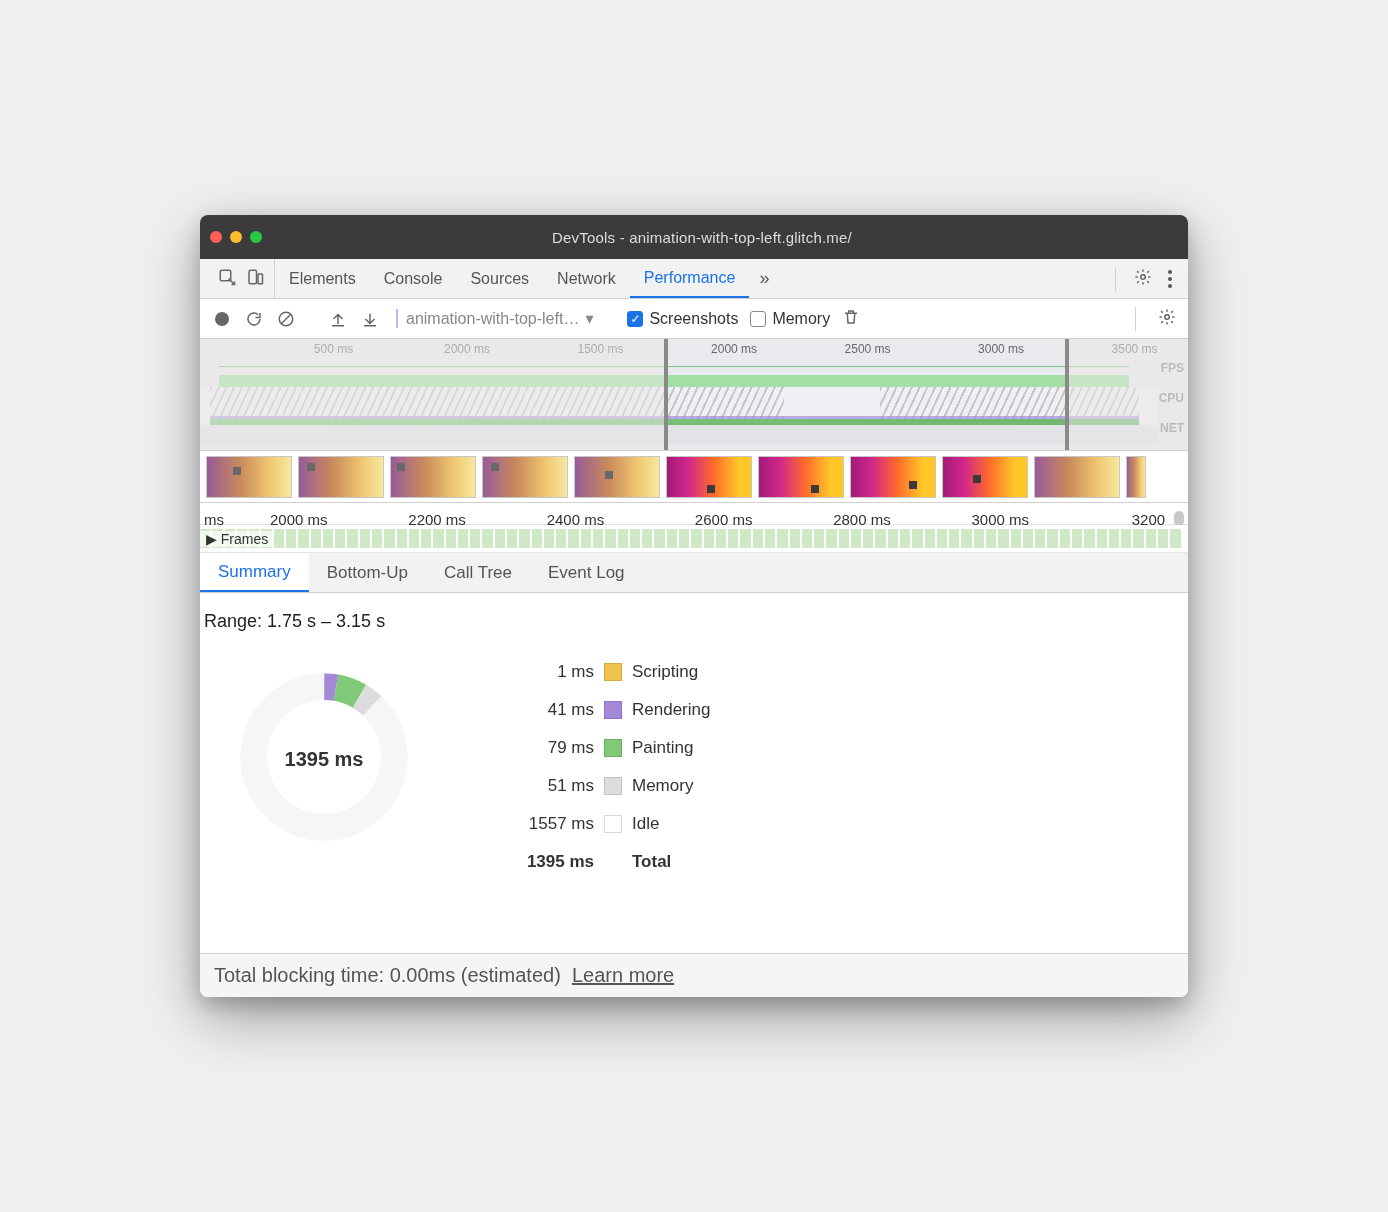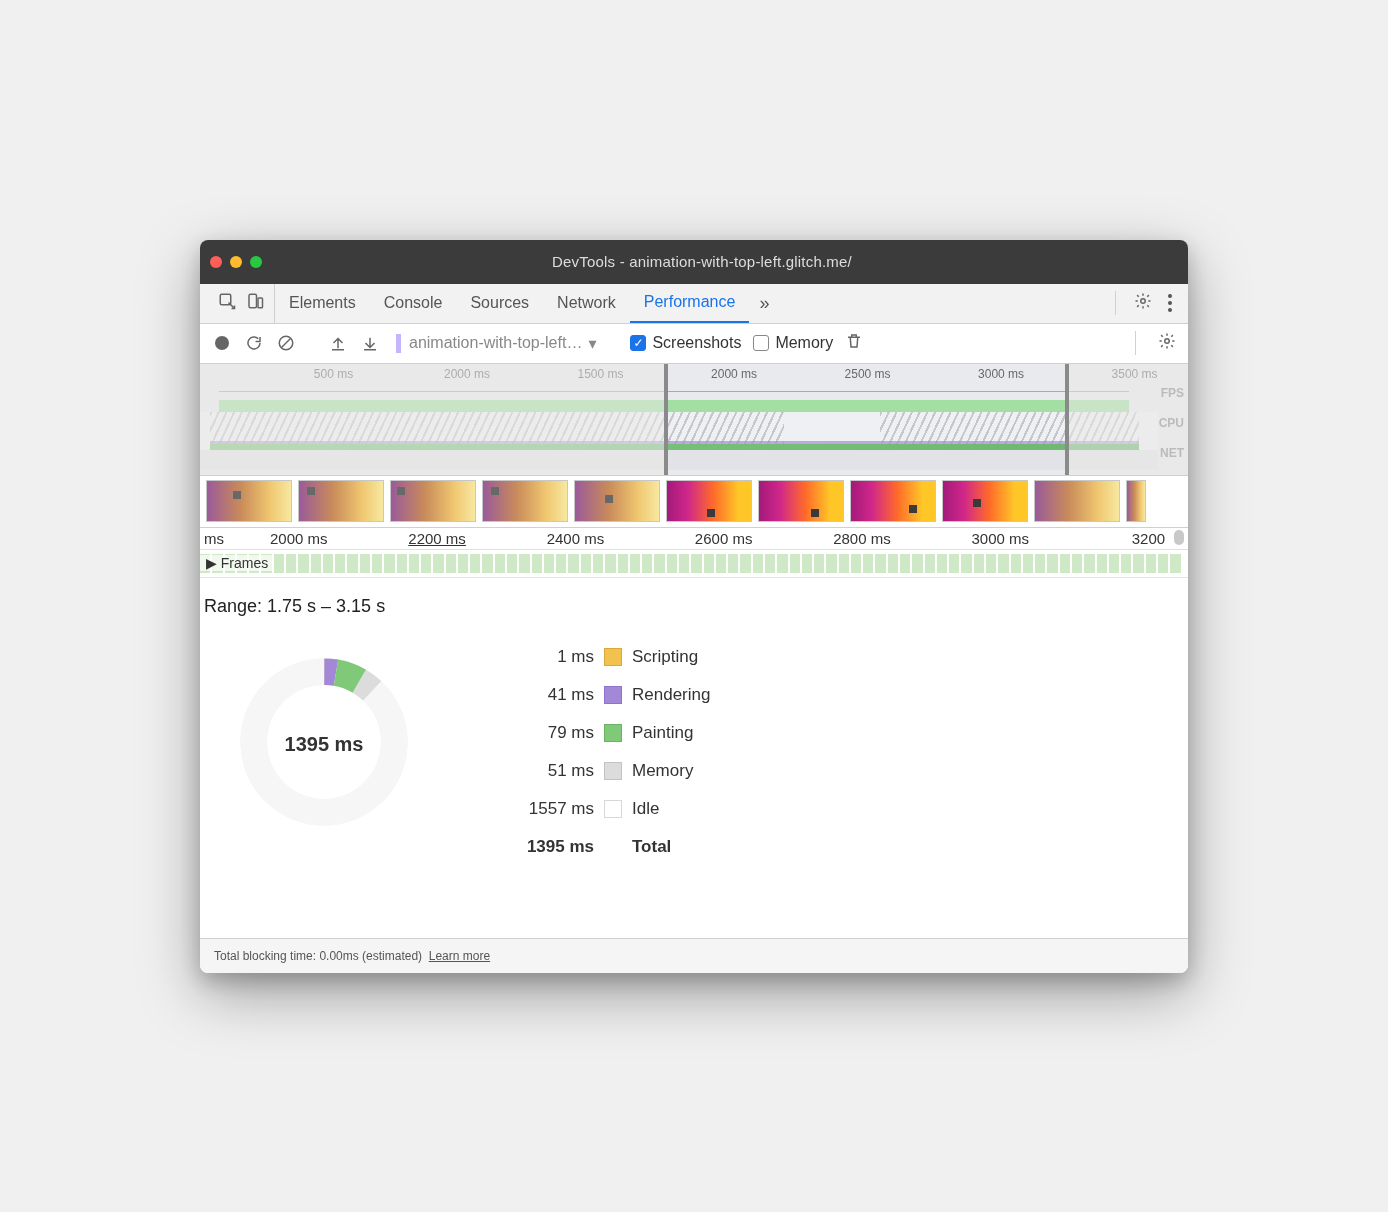--- a/index.html
+++ b/index.html
@@ -22,21 +22,21 @@
 .tab.active { color: #1a73e8; border-bottom: 2px solid #1a73e8; }
 .toptabs .spacer { flex: 1; }
 .chevrons { padding: 0 10px; color: #555; font-size: 18px; }
 .vline { width: 1px; height: 24px; background: #d0d0d0; margin: 0 10px; }
 .gear, .kebab { color: #555; padding: 0 8px; cursor:pointer; }
 
 
 .perfbar { display: flex; align-items: center; height: 40px; border-bottom: 1px solid #d0d0d0; background: #fff; padding: 0 12px; font-size: 16px; color: #666; gap: 12px; }
 .perfbar .ico { width: 20px; height: 20px; display:flex; align-items:center; justify-content:center; color:#666; cursor:pointer; }
 .record-dot { width: 14px; height:14px; border-radius:50%; background:#666; }
-.profile-select { color:#888; display:flex; align-items:center; gap:6px; padding-left: 8px; border-left:5px solid #c4b5fd; margin-left:4px;}
+.profile-select { color:#888; display:flex; align-items:center; gap:6px; padding-left: 8px; border-left:2px solid #c4b5fd; margin-left:4px;}
 .checkbox { width:16px; height:16px; border:1.5px solid #888; border-radius:3px; display:inline-flex; align-items:center; justify-content:center; }
 .checkbox.checked { background:#1a73e8; border-color:#1a73e8; color:#fff; font-size:12px; }
 .perfbar label { display:flex; align-items:center; gap:6px; color:#333; }
 .perfbar .spacer { flex:1; }
 .trash, .gear2 { color:#555; cursor:pointer; }
 
 
 .overview { position:relative; height:112px; background:#eee; border-bottom:1px solid #d0d0d0;}
 .ov-ticks { position:relative; height:22px; font-size:12px; color:#666; }
 .ov-ticks span { position:absolute; top:3px; transform:translateX(-50%); }
@@ -59,21 +59,21 @@
 
 .filmstrip { height: 52px; background:#fff; border-bottom:1px solid #d0d0d0; display:flex; align-items:center; padding:4px 6px; gap:6px; overflow:hidden;}
 .thumb { height:42px; flex:0 0 86px; border:1px solid #c7c7c7; position:relative; }
 .thumb.muted { background:linear-gradient(90deg,#9a5a9a,#c98b5a 40%,#f0c770 75%,#f7e8a0);} 
 .thumb.vivid { background:linear-gradient(90deg,#a31a7a,#d0278a 25%,#ff6a2a 55%,#ffc628 85%);} 
 .thumb .sq { position:absolute; width:8px; height:8px; background:#3a3a3a;}
 .thumb.muted .sq{background:#686868;}
 
 
 .flame-ruler { height:22px; background:#fff; border-bottom:1px solid #e0e0e0; position:relative; font-size:15px; color:#333;}
-.flame-ruler span { position:absolute; top:2px; transform:translateX(-50%);}
+.flame-ruler span { position:absolute; top:8px; transform:translateX(-50%);}
 .flame-ruler .lead { left:4px; transform:none; color:#333;}
 .scrollbar-thumb{position:absolute;right:-1px;top:2px;width:10px;height:15px;background:#c8c8c8;border-radius:5px;}
 .frames-row { height:28px; position:relative; background:#fff; border-bottom:1px solid #e5e5e5; display:flex; align-items:center;}
 .frames-label { font-size:14px; color:#333; padding:0 6px; display:flex; align-items:center; gap:4px; position:relative; z-index:2; background:rgba(255,255,255,0.7)}
 .frames-bars { position:absolute; left:0; right:8px; top:4px; bottom:4px; display:flex; gap:2px; }
 .frames-bars i { flex:1; background:#cfe9c7; }
 
 
 .lowertabs { display:flex; align-items:center; height:40px; background:#f2f2f2; border-bottom:1px solid #d0d0d0; font-size:17px; color:#555;}
 .lowertabs .ltab { padding:0 18px; height:100%; display:flex; align-items:center; cursor:pointer;}
@@ -90,21 +90,21 @@
 .legend-row .ms { width:80px; text-align:right; color:#333;}
 .legend-row.total .ms, .legend-row.total .lbl { font-weight:700;}
 .swatch { width:18px; height:18px; border:1px solid #c9c9c9;}
 .swatch.scripting{background:#f2c24e;border-color:#d9a93d;}
 .swatch.rendering{background:#a488d8;border-color:#8f72c9;}
 .swatch.painting{background:#7fc978;border-color:#6ab264;}
 .swatch.system{background:#dcdcdc;border-color:#c2c2c2;}
 .swatch.idle{background:#fff;border-color:#d8d8d8;}
 
 
-.footer { border-top:1px solid #d0d0d0; background:#f5f5f5; padding:10px 14px; font-size:12px; color:#555;}
+.footer { border-top:1px solid #d0d0d0; background:#f5f5f5; padding:10px 14px; font-size:20px; color:#555;}
 .footer a { text-decoration:underline; color:#555; cursor:pointer;}
 
 svg.ic { width:18px; height:18px; stroke:#666; fill:none; stroke-width:2;}
 .kebab-dots{display:flex;flex-direction:column;gap:3px;}
 .kebab-dots i{width:4px;height:4px;border-radius:50%;background:#555;}
 </style>
 </head>
 <body>
 
 <div class="window">
@@ -360,20 +360,26 @@
         <i></i>
         <i></i>
         <i></i>
       </div>
     <div class="frames-label">
       <span>▶</span>
       <span>Frames</span>
     </div>
   </div>
 
+  <div class="lowertabs" id="lowertabs">
+      <div class="ltab active">Summary</div>
+      <div class="ltab">Bottom-Up</div>
+      <div class="ltab">Call Tree</div>
+      <div class="ltab">Event Log</div>
+    </div>
 
   <div class="summary">
     <div class="range">Range: 1.75 s – 3.15 s</div>
     <div class="summary-body">
       <div class="donut-wrap">
         <svg id="donut" width="190" height="190" viewBox="0 0 100 100">
             <circle cx="50" cy="50" r="37" fill="none" stroke="#f1f1f1" stroke-width="14"></circle>
             <path d="M 50 13 A 37 37 0 0 1 50.166650229628566 13.000375303241725" stroke="#f2c24e" stroke-width="14" fill="none"></path>
             <path d="M 50.166650229628566 13.000375303241725 A 37 37 0 0 1 56.30185690440443 13.540617125952195" stroke="#a488d8" stroke-width="14" fill="none"></path>
             <path d="M 56.30185690440443 13.540617125952195 A 37 37 0 0 1 68.60813710530556 18.019736813619712" stroke="#7fc978" stroke-width="14" fill="none"></path>

